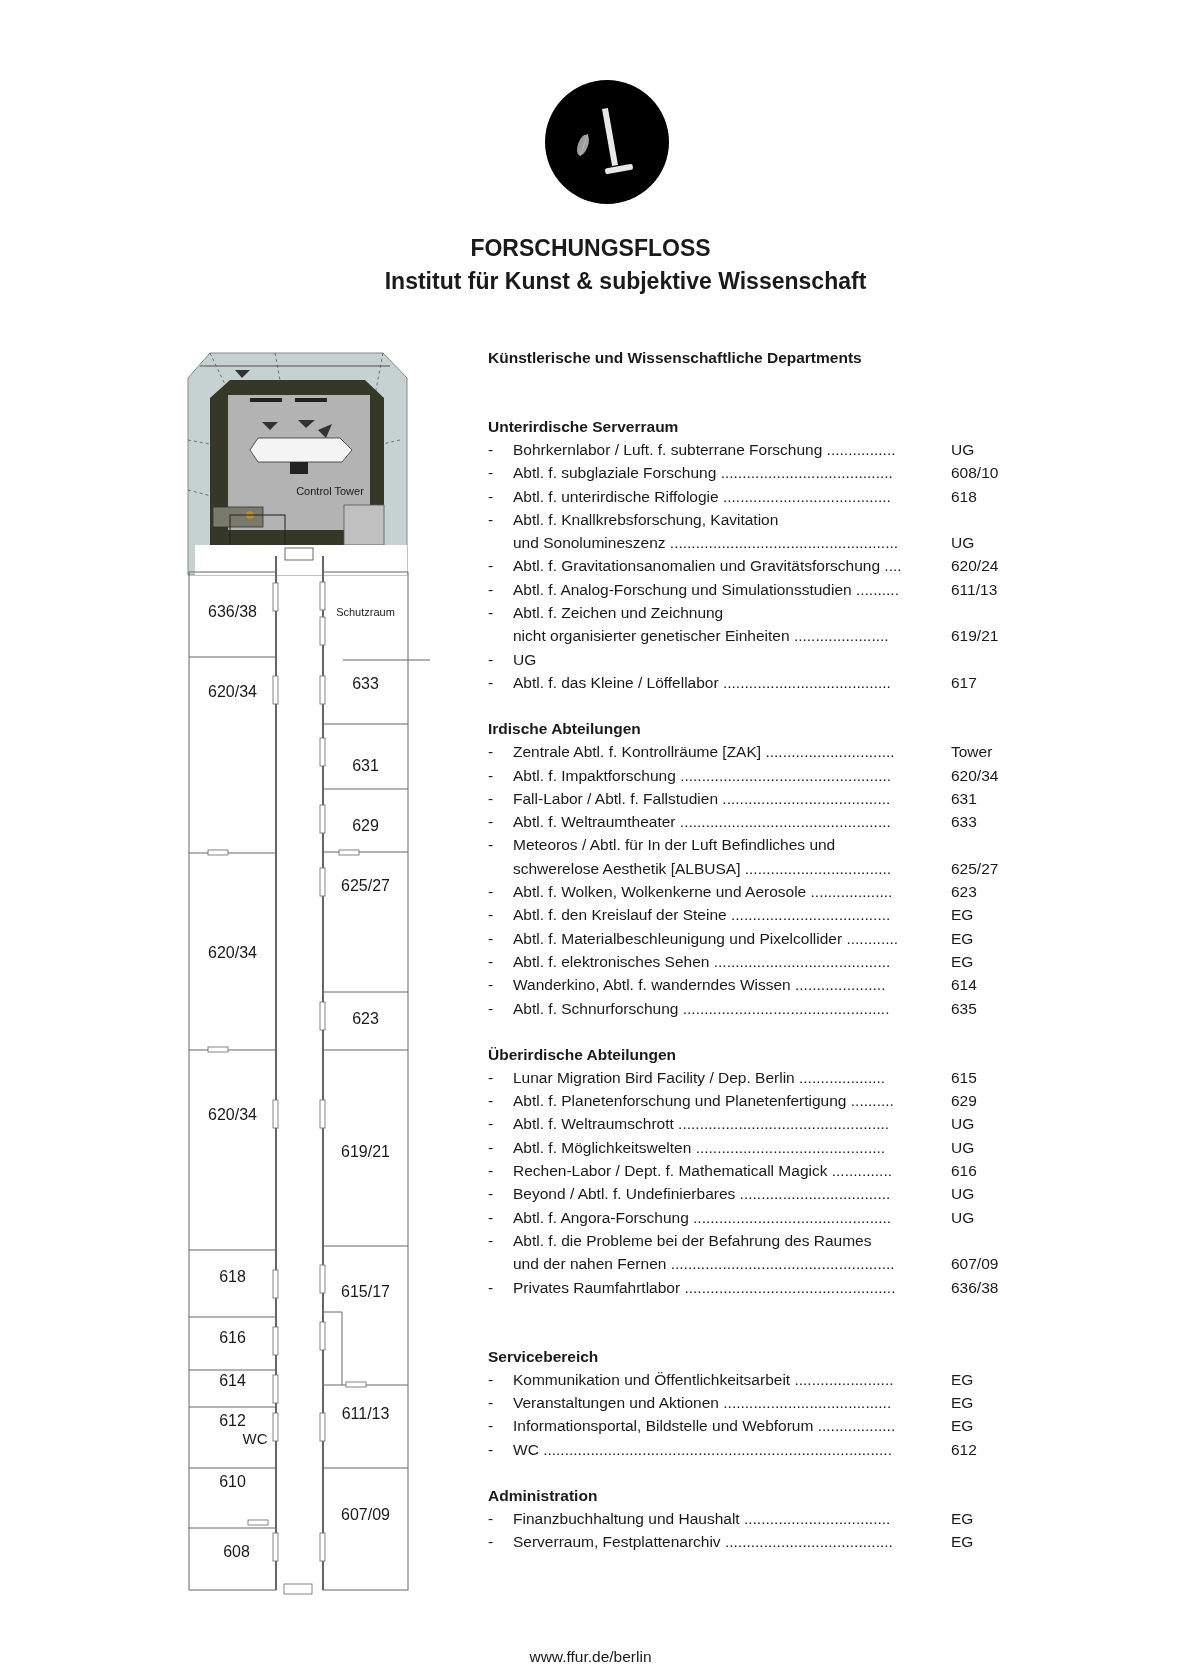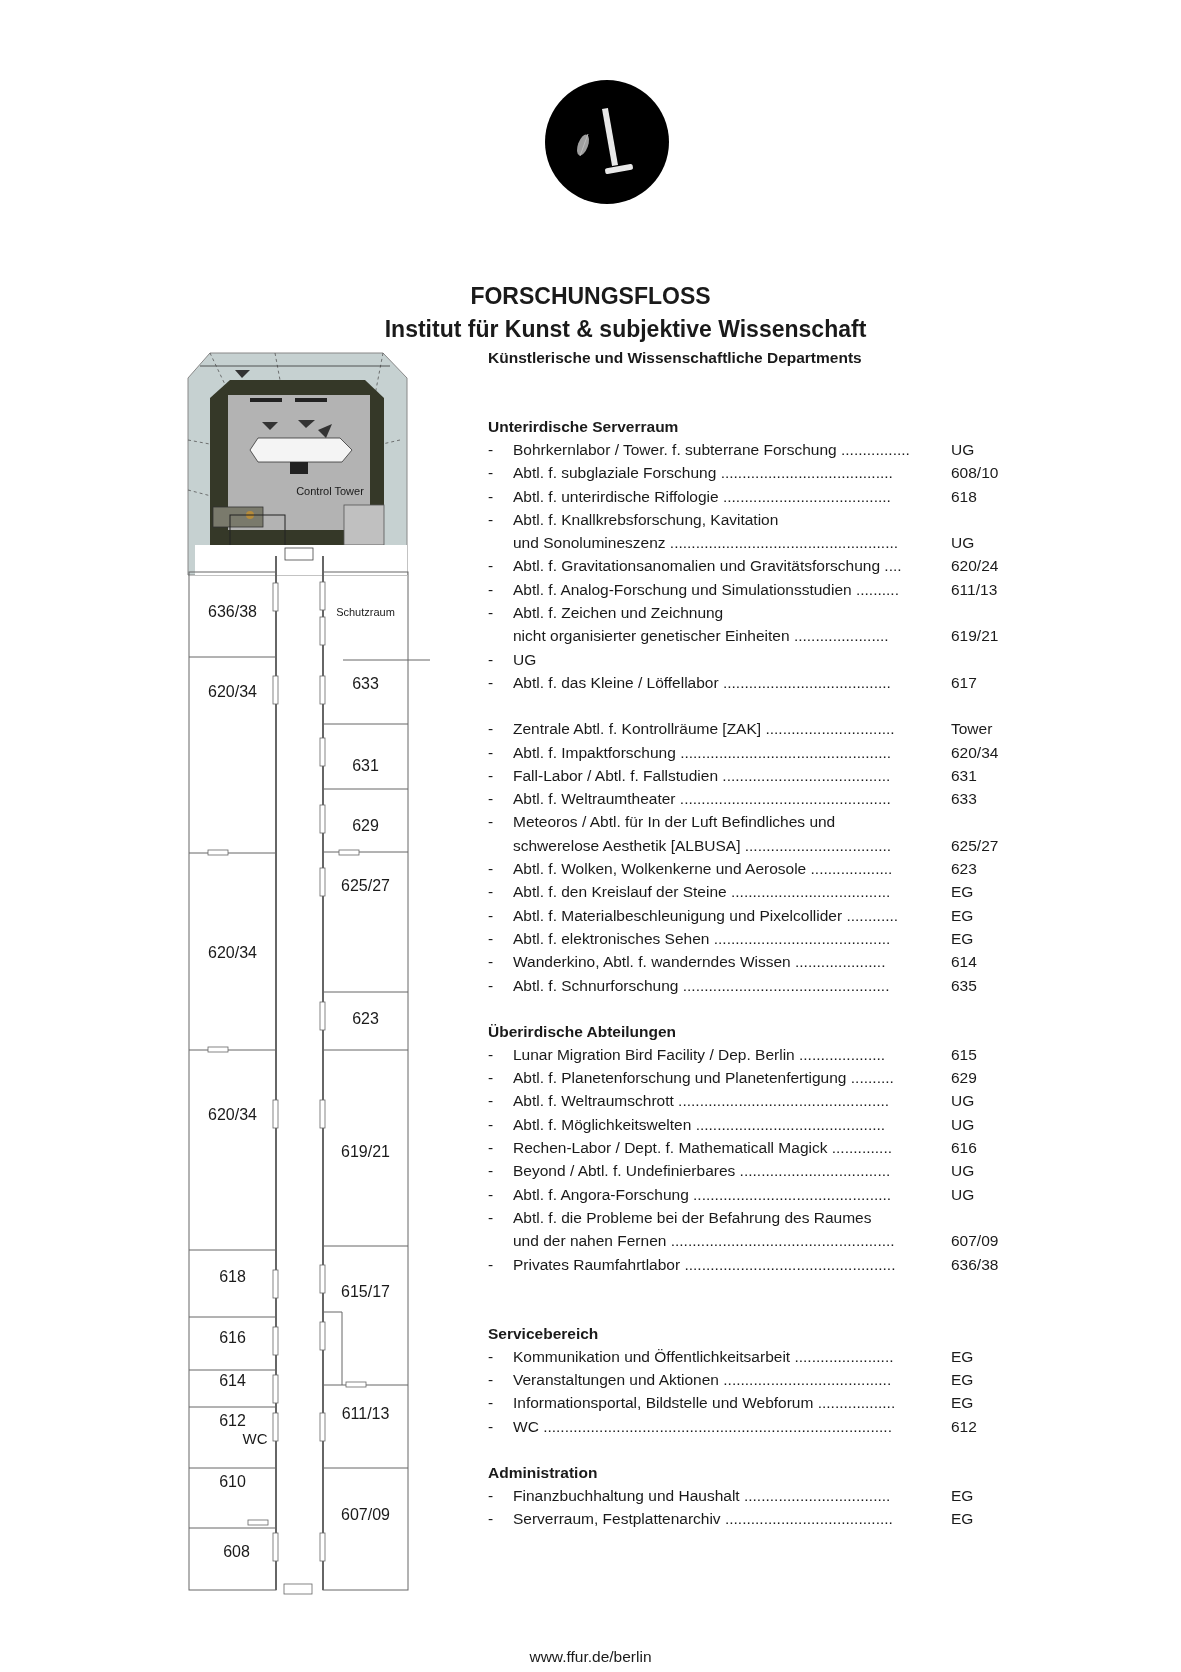--- a/index.html
+++ b/index.html
@@ -1,18 +1,18 @@
 <!DOCTYPE html>
 <html><head>
 <meta charset="utf-8">
 <style>
   html, body { margin:0; padding:0; background:#ffffff; }
   body { width:1181px; height:1672px; position:relative; font-family:"Liberation Sans", sans-serif; color:#1a1a1a; overflow:hidden; }
   .logo { position:absolute; left:545px; top:80px; width:124px; height:124px; border-radius:50%; background:#000; overflow:hidden; }
-  .title { position:absolute; left:0; width:1181px; text-align:center; font-weight:bold;margin-top:48px; }
+  .title { position:absolute; left:0; width:1181px; text-align:center; font-weight:bold; }
   .title.t1 { top:235px; font-size:23px; }
   .title.t2 { top:268px; font-size:23px;padding-left:35px; }
   .plan { position:absolute; left:0; top:0; }
   .room-label { position:absolute; font-size:16px; text-align:center; }
   .room-label.small { font-size:11px; }
   .room-label.tower { font-size:11px; }
   .dept { position:absolute; left:488px; top:346px; width:540px; font-size:15.5px; }
   .dept .heading { font-weight:bold; font-size:15.5px; height:23px; line-height:23px; }
   .dept .main-heading { margin-bottom:46px; }
   .dept .row { display:flex; height:23.3px; line-height:23.3px; white-space:nowrap; }
@@ -169,21 +169,21 @@
 <div class="room-label" style="left:323px;top:1283px;width:85px;">615/17</div>
 <div class="room-label" style="left:323px;top:1405px;width:85px;">611/13</div>
 <div class="room-label" style="left:323px;top:1506px;width:85px;">607/09</div>
 
 <div class="dept">
   <div class="heading main-heading">Künstlerische und Wissenschaftliche Departments</div>
   <div id="sections">
       <div class="heading">Unterirdische Serverraum</div>
       <div class="row">
         <span class="dash">-</span>
-        <span class="name">Bohrkernlabor / Tower. f. subterrane Forschung ................</span>
+        <span class="name">Bohrkernlabor / Luft. f. subterrane Forschung ................</span>
         <span class="room">UG</span>
       </div>
       <div class="row">
         <span class="dash">-</span>
         <span class="name">Abtl. f. subglaziale Forschung ........................................</span>
         <span class="room">608/10</span>
       </div>
       <div class="row">
         <span class="dash">-</span>
         <span class="name">Abtl. f. unterirdische Riffologie .......................................</span>
@@ -222,20 +222,21 @@
       <div class="row">
         <span class="dash">-</span>
         <span class="room">UG</span>
       </div>
       <div class="row">
         <span class="dash">-</span>
         <span class="name">Abtl. f. das Kleine / Löffellabor .......................................</span>
         <span class="room">617</span>
       </div>
       <div class="gap"></div>
+      <div class="heading">Irdische Abteilungen</div>
       <div class="row">
         <span class="dash">-</span>
         <span class="name">Zentrale Abtl. f. Kontrollräume [ZAK] ..............................</span>
         <span class="room">Tower</span>
       </div>
       <div class="row">
         <span class="dash">-</span>
         <span class="name">Abtl. f. Impaktforschung .................................................</span>
         <span class="room">620/34</span>
       </div>

